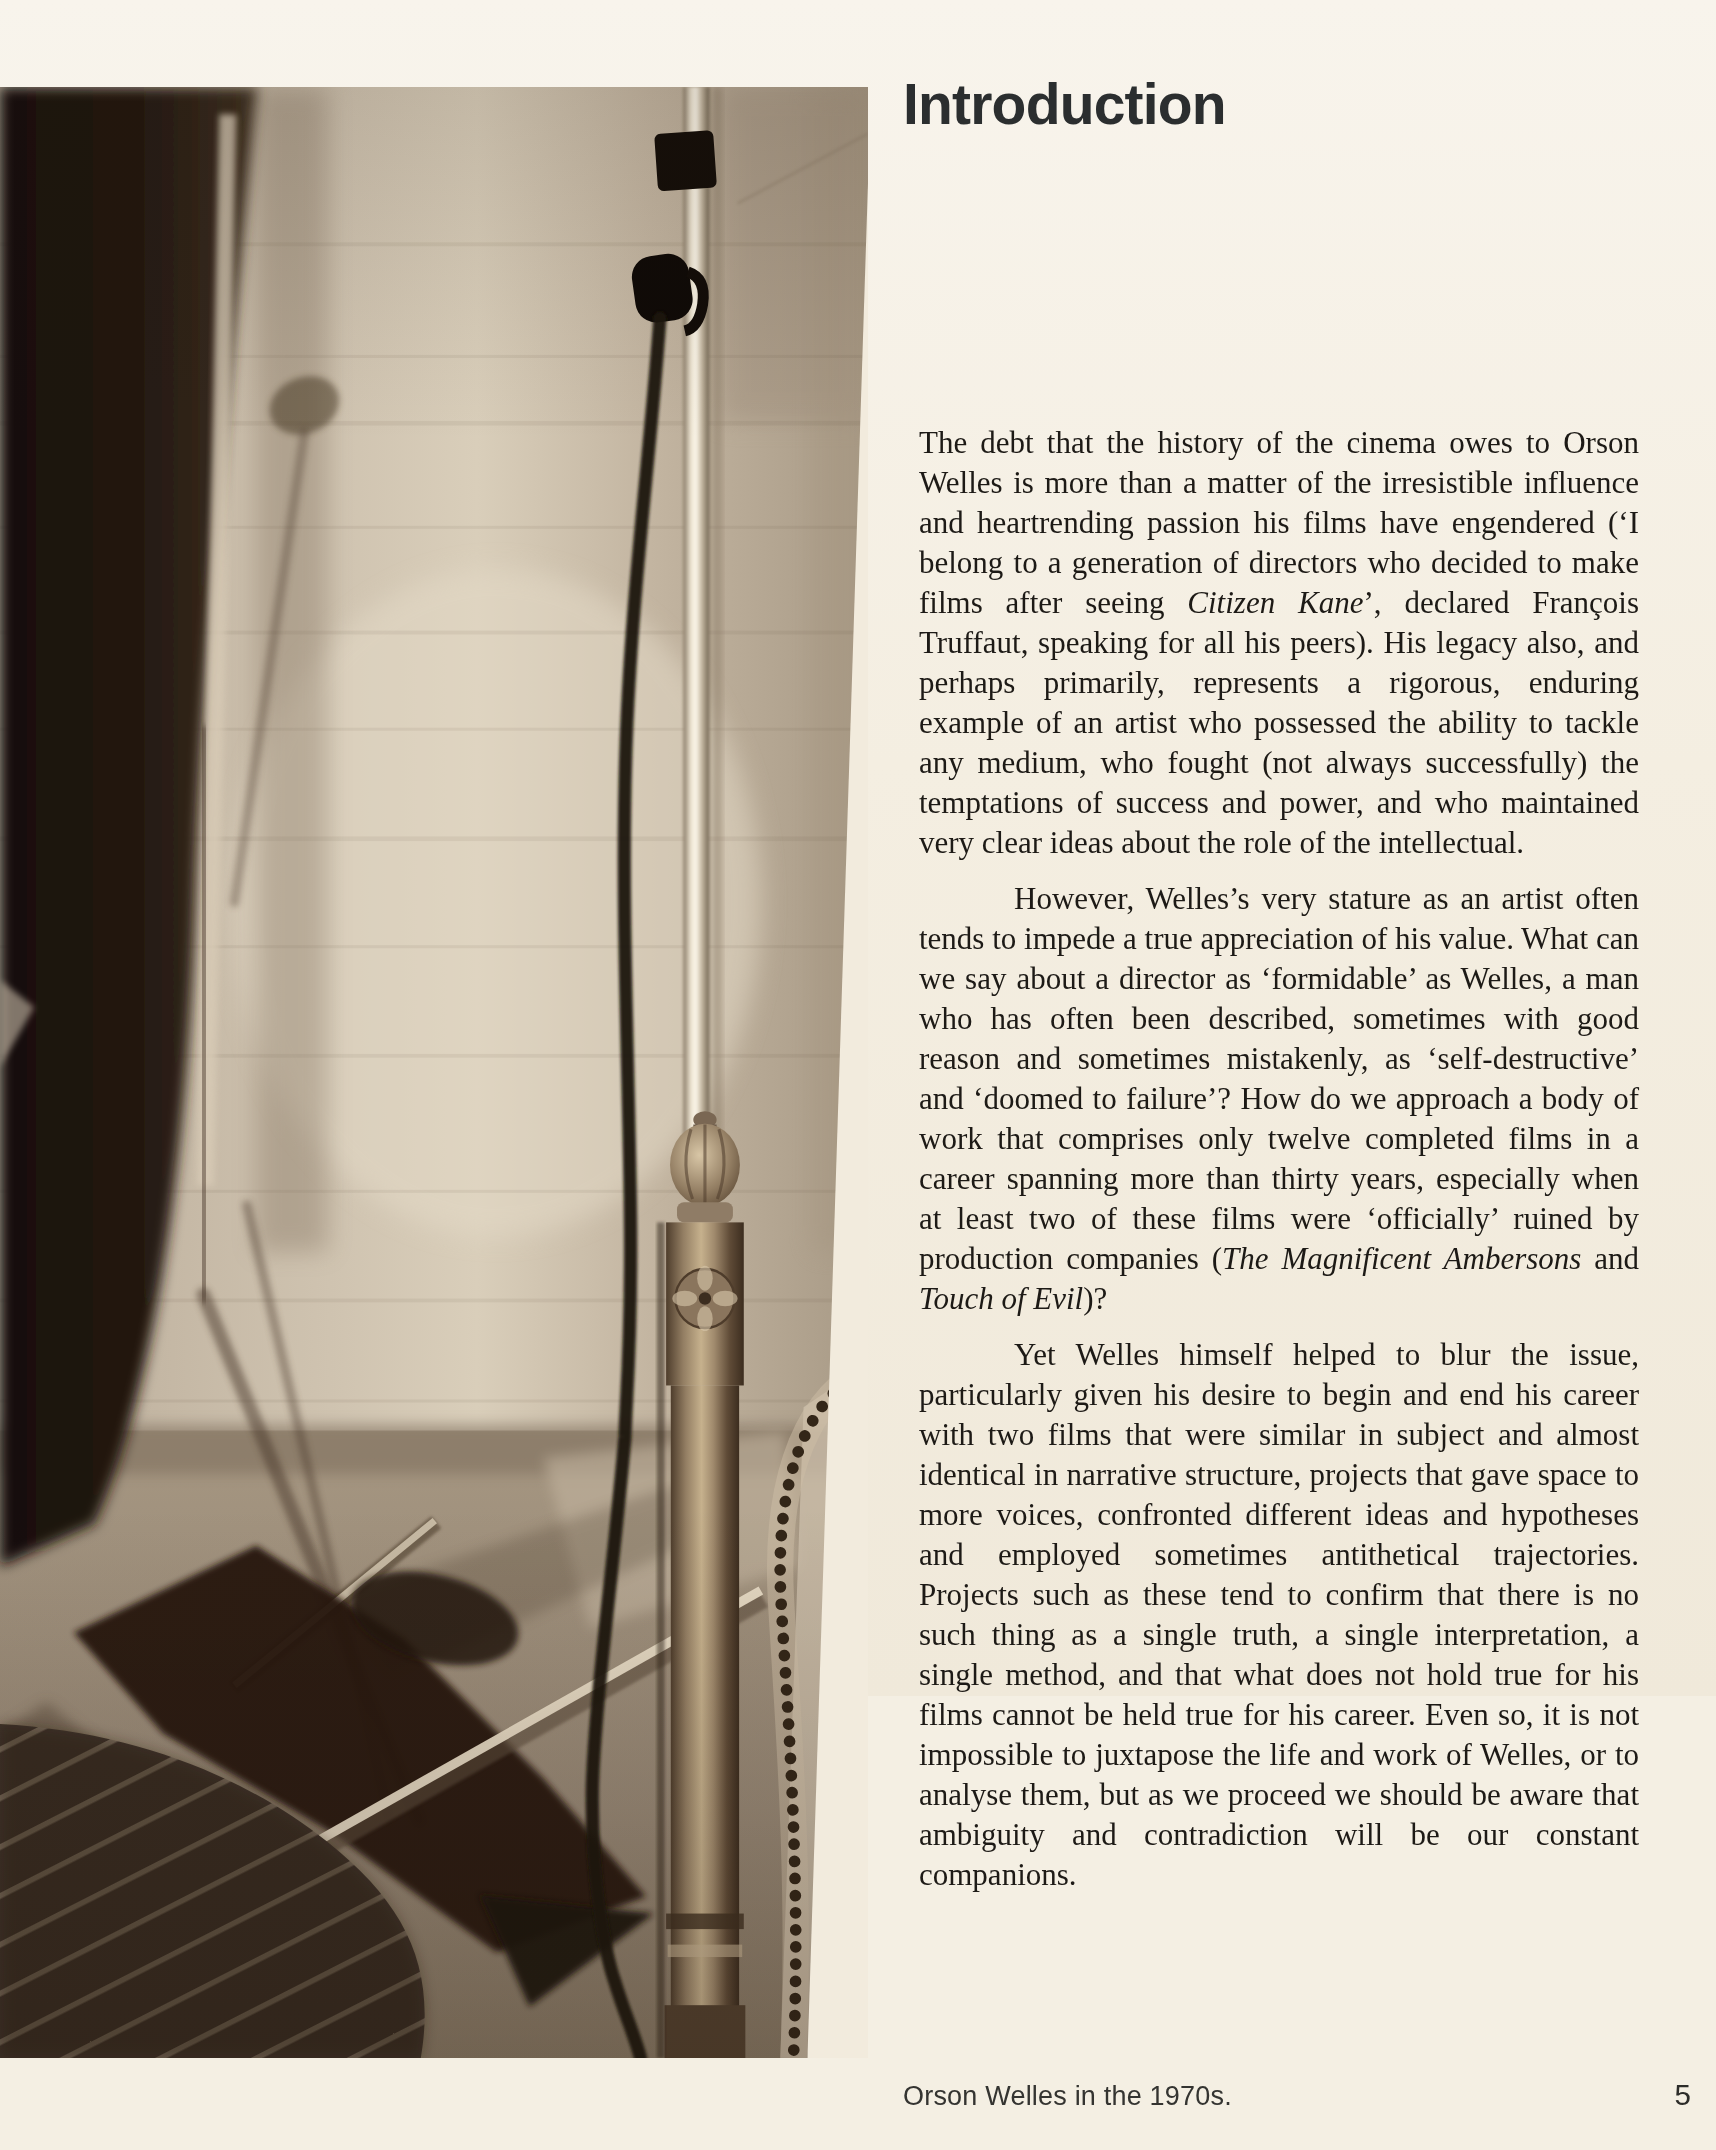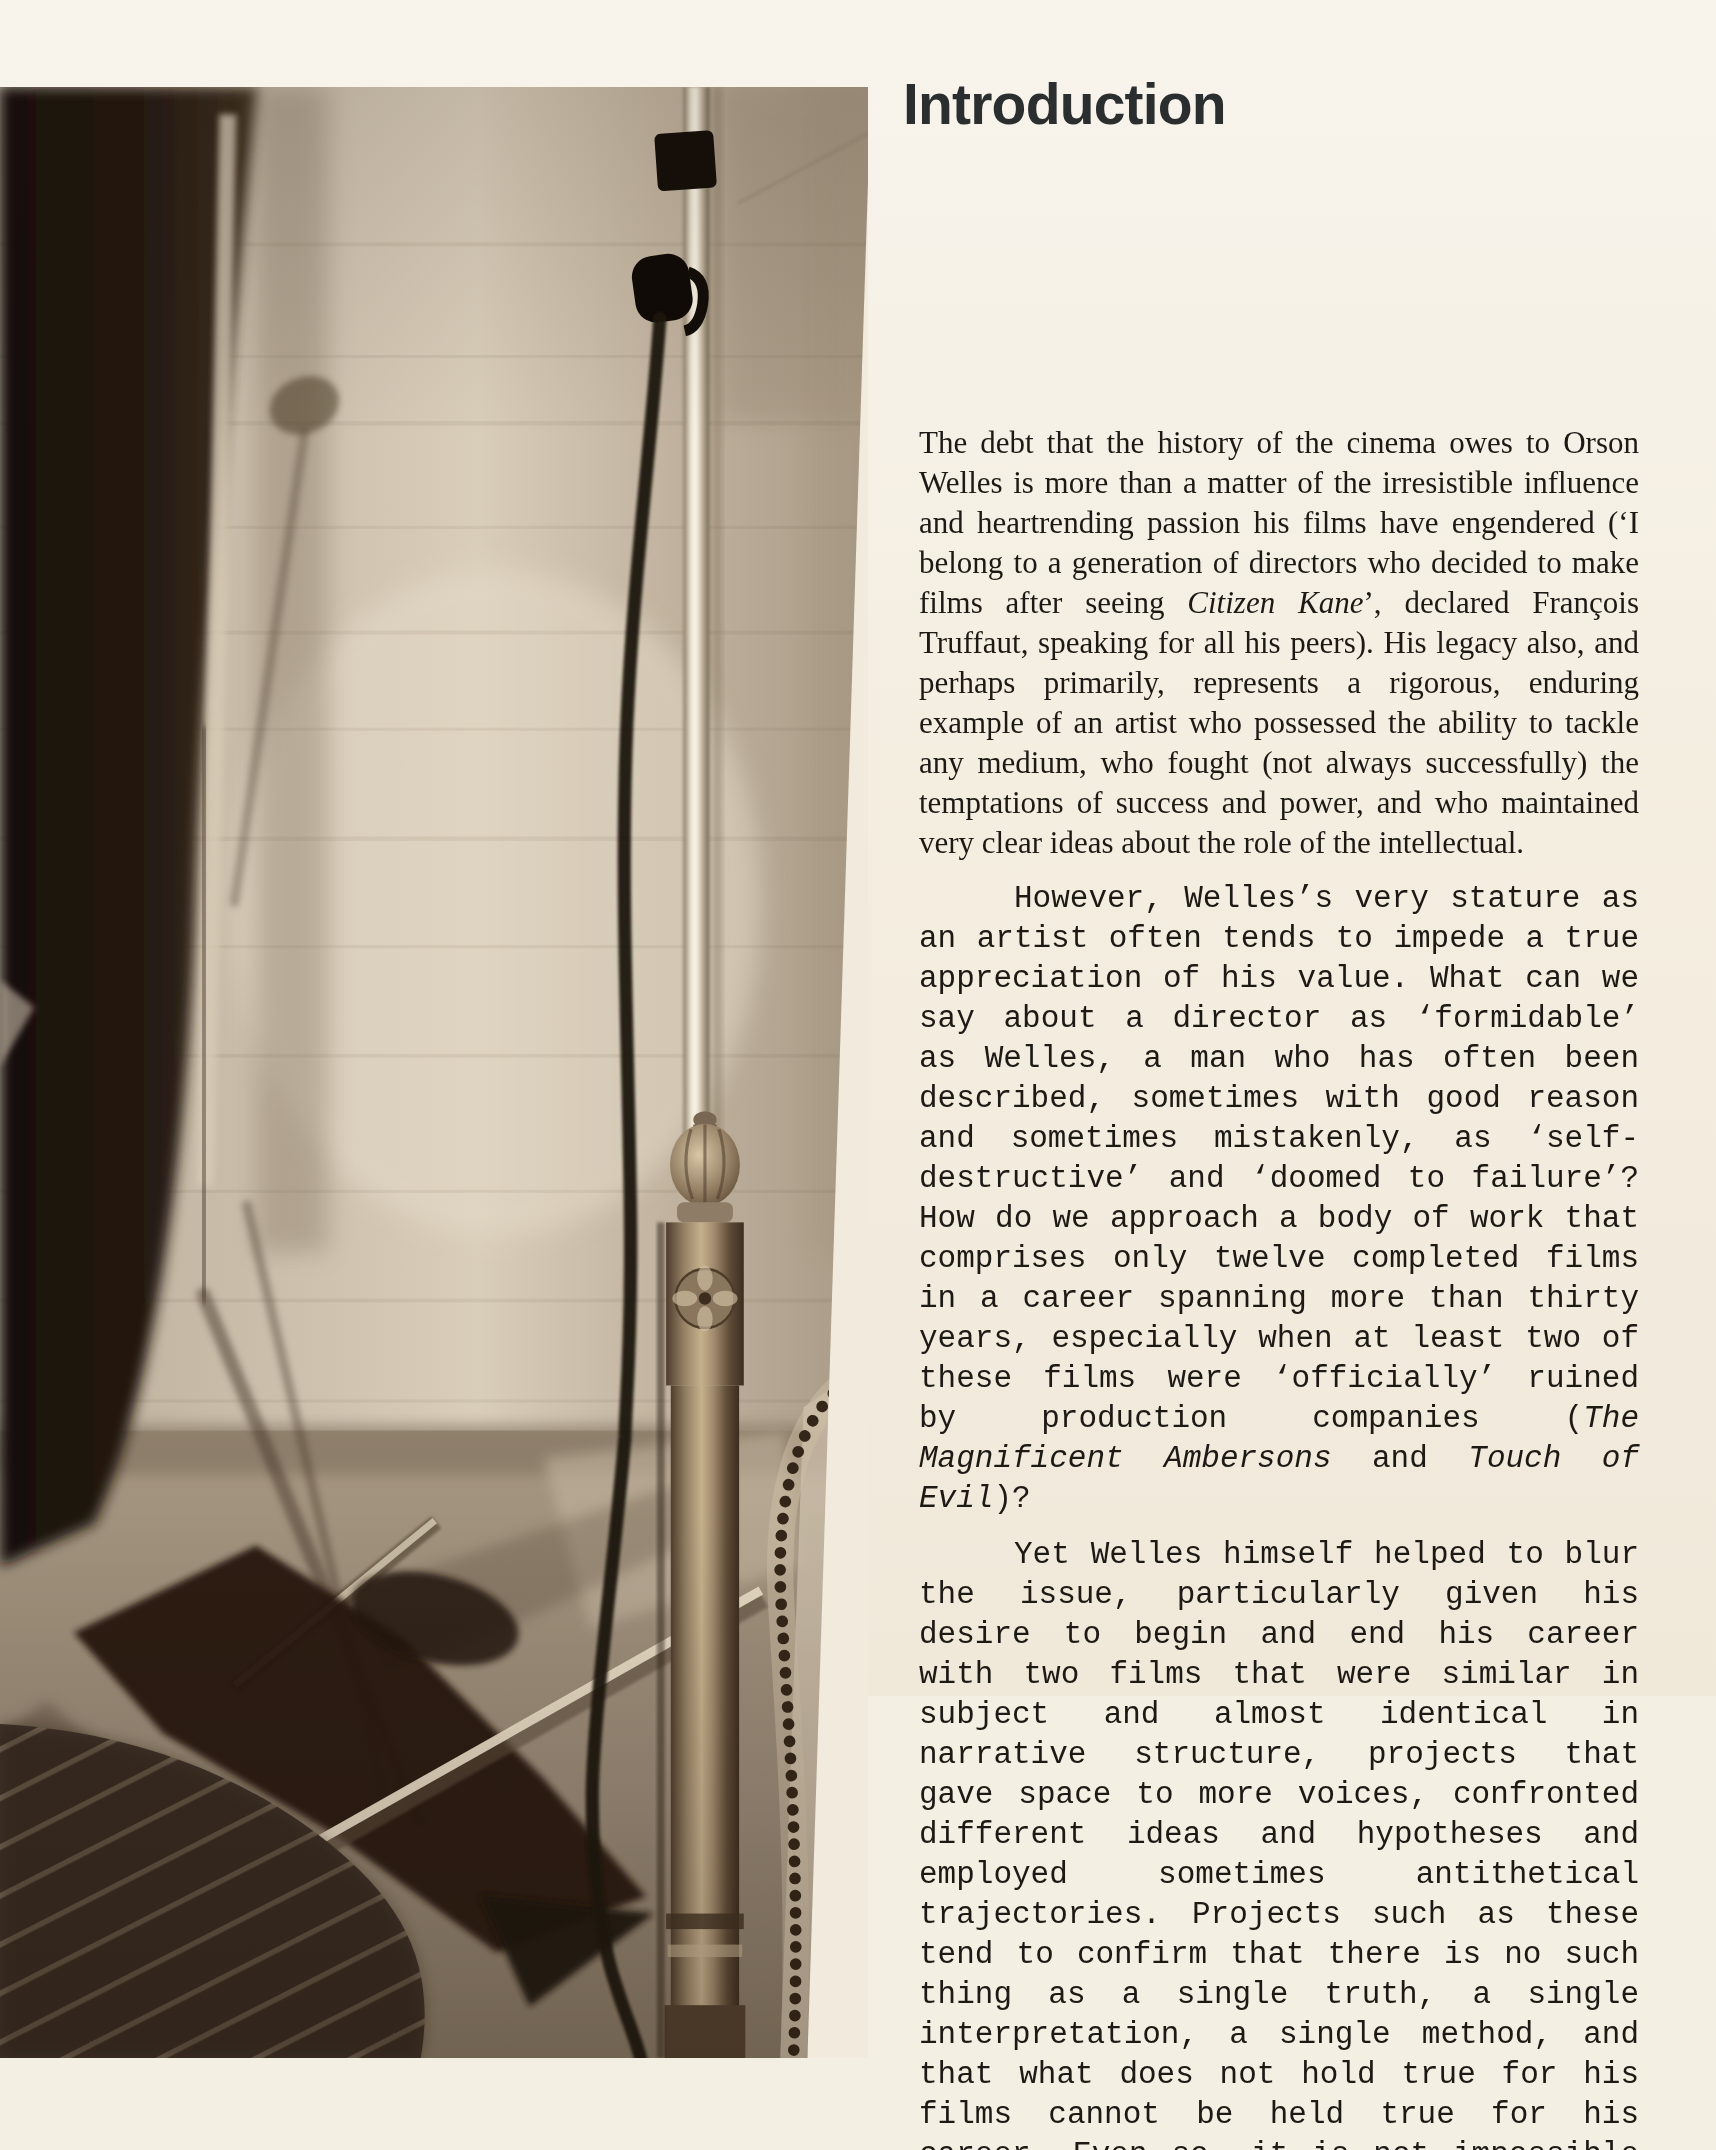--- a/index.html
+++ b/index.html
@@ -27,21 +27,21 @@
     font-family:"Liberation Sans", sans-serif;
     font-weight:bold;font-size:57px;line-height:1.05;
     letter-spacing:-0.8px;color:var(--heading-ink);
   }
   .body-col{
     position:absolute;left:903px;top:407px;width:752px;
     font-size:31px;line-height:40px;color:var(--ink);
     text-align:justify;
   }
   .body-col p{margin:16px;}
-  .body-col p.indent{text-indent:95px;font-family:Liberation Mono, monospace;}
+  .body-col p.indent{text-indent:95px;}
   .body-col em{font-style:italic;}
   .caption-row{
     position:absolute;left:903px;top:2078px;width:788px;
     display:flex;justify-content:space-between;align-items:baseline;
     font-family:"Liberation Sans", sans-serif;color:var(--caption-ink);
   }
   .caption-row .caption{font-size:27px;letter-spacing:0.2px;}
   .caption-row .folio{font-size:29.5px;color:#2c2c29;}
 </style>
 </head>
@@ -215,15 +215,19 @@
   </figure>
 
   <h1 class="page-title">Introduction</h1>
 
   <main class="body-col">
       <p class=""><span>The debt that the history of the cinema owes to Orson Welles is more than a matter of the irresistible influence and heartrending passion his films have engendered (‘I belong to a generation of directors who decided to make films after seeing </span><em>Citizen Kane</em><span>’, declared François Truffaut, speaking for all his peers). His legacy also, and perhaps primarily, represents a rigorous, enduring example of an artist who possessed the ability to tackle any medium, who fought (not always successfully) the temptations of success and power, and who maintained very clear ideas about the role of the intellectual.</span></p>
       <p class="indent"><span>However, Welles’s very stature as an artist often tends to impede a true appreciation of his value. What can we say about a director as ‘formidable’ as Welles, a man who has often been described, sometimes with good reason and sometimes mistakenly, as ‘self-destructive’ and ‘doomed to failure’? How do we approach a body of work that comprises only twelve completed films in a career spanning more than thirty years, especially when at least two of these films were ‘officially’ ruined by production companies (</span><em>The Magnificent Ambersons</em><span> and </span><em>Touch of Evil</em><span>)?</span></p>
       <p class="indent"><span>Yet Welles himself helped to blur the issue, particularly given his desire to begin and end his career with two films that were similar in subject and almost identical in narrative structure, projects that gave space to more voices, confronted different ideas and hypotheses and employed sometimes antithetical trajectories. Projects such as these tend to confirm that there is no such thing as a single truth, a single interpretation, a single method, and that what does not hold true for his films cannot be held true for his career. Even so, it is not impossible to juxtapose the life and work of Welles, or to analyse them, but as we proceed we should be aware that ambiguity and contradiction will be our constant companions.</span></p>
     </main>
 
+  <div class="caption-row">
+    <span class="caption">Orson Welles in the 1970s.</span>
+    <span class="folio">5</span>
+  </div>
 
 </div>
 
 
 </body></html>

